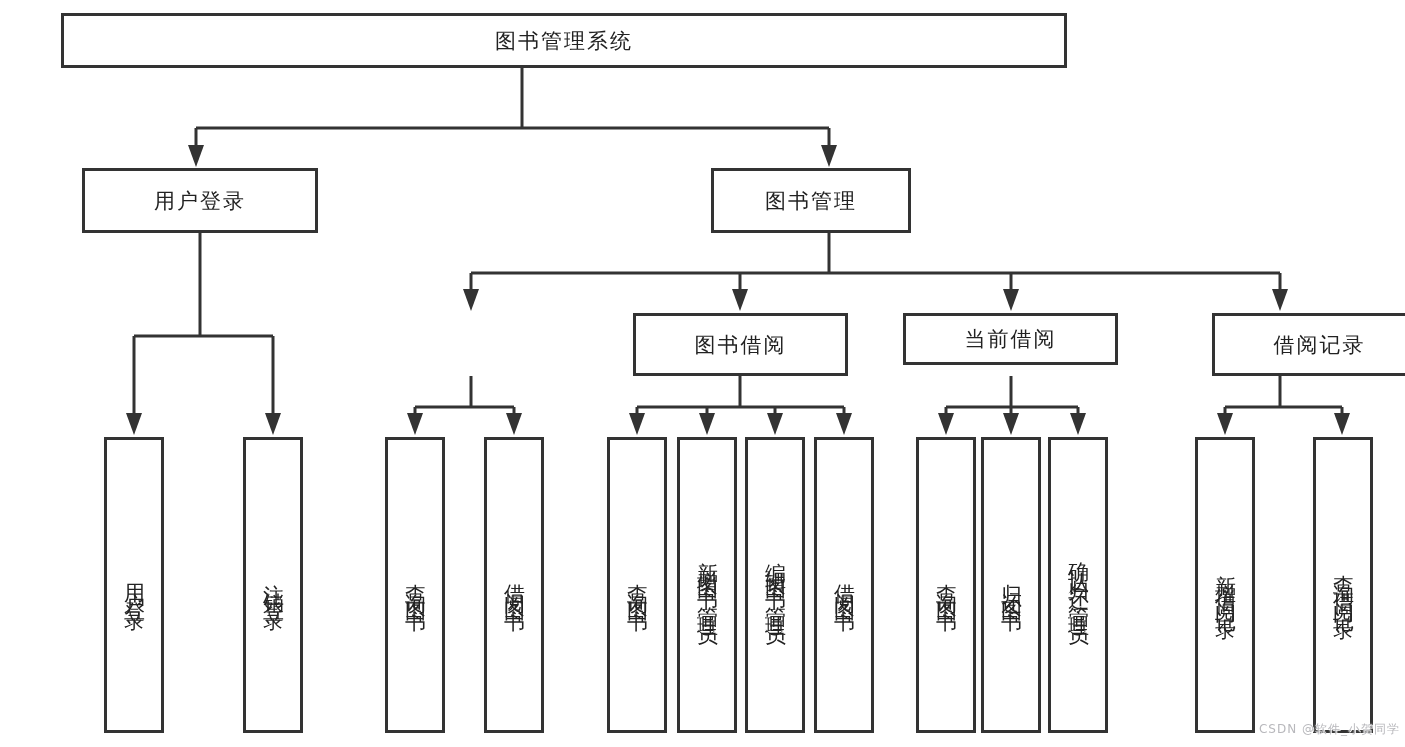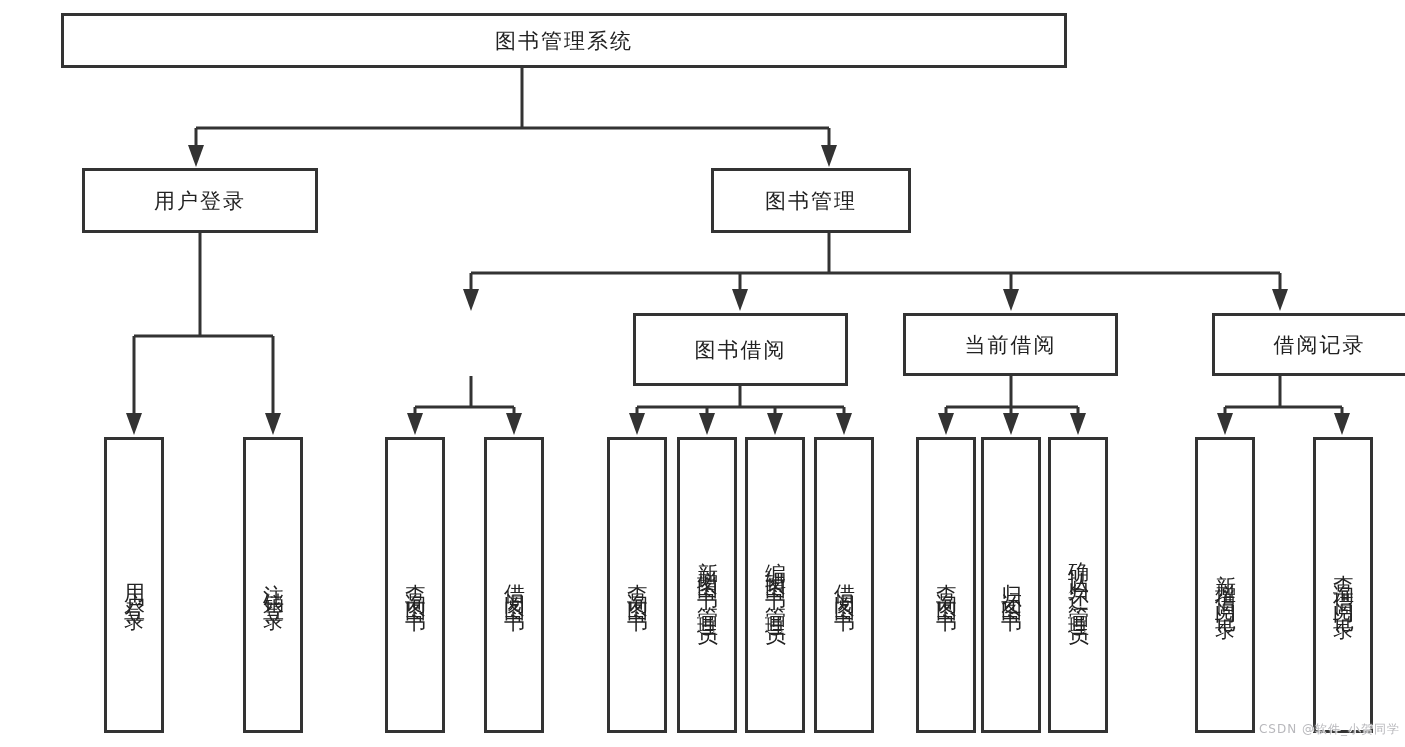--- a/index.html
+++ b/index.html
@@ -157,24 +157,24 @@
     <span>图书管理系统</span>
   </div>
 
   <div class="box hbox" style="left:82px; top:168px; width:236px; height:65px;">
     <span>用户登录</span>
   </div>
   <div class="box hbox" style="left:711px; top:168px; width:200px; height:65px;">
     <span>图书管理</span>
   </div>
 
-  <div class="box hbox" style="left:633px; top:313px; width:215px; height:73px;">
+  <div class="box hbox" style="left:633px; top:313px; width:215px; height:63px;">
     <span>图书借阅</span>
   </div>
-  <div class="box hbox" style="left:903px; top:313px; width:215px; height:63px;">
+  <div class="box hbox" style="left:903px; top:313px; width:215px; height:52px;">
     <span>当前借阅</span>
   </div>
   <div class="box hbox" style="left:1172px; top:313px; width:215px; height:63px;margin-left:40px;">
     <span>借阅记录</span>
   </div>
 
   <div class="box vbox" style="left:104px; top:437px; width:60px; height:296px;">
     <span>用户登录</span>
   </div>
   <div class="box vbox" style="left:243px; top:437px; width:60px; height:296px;">

